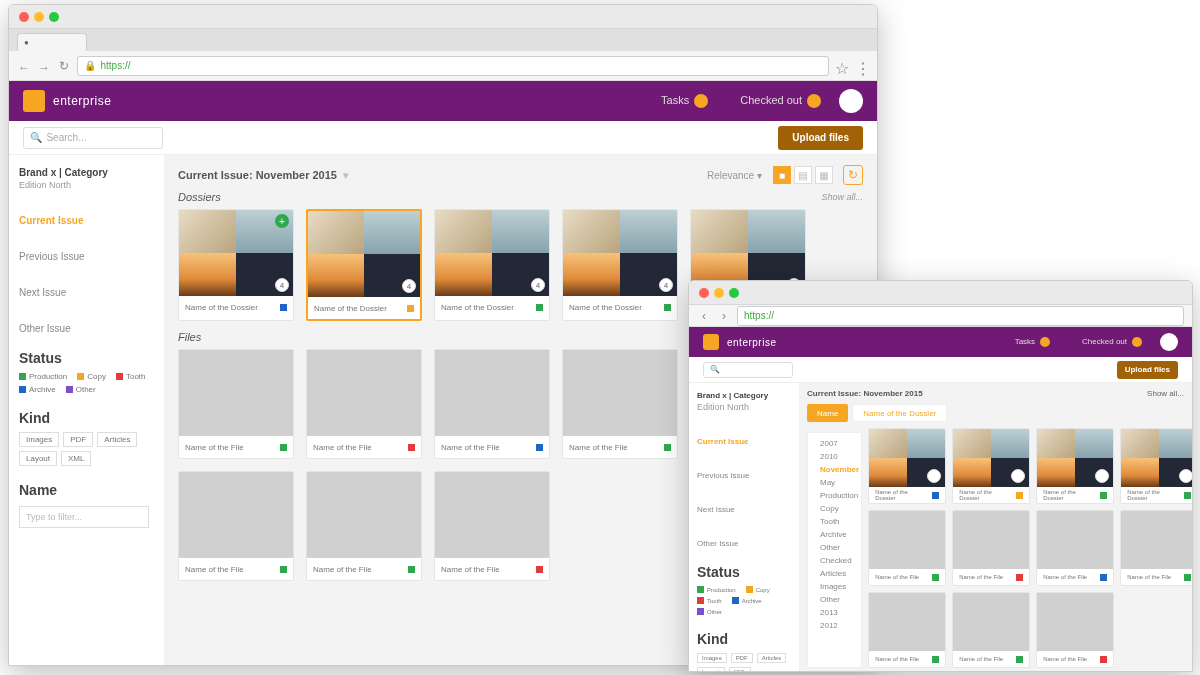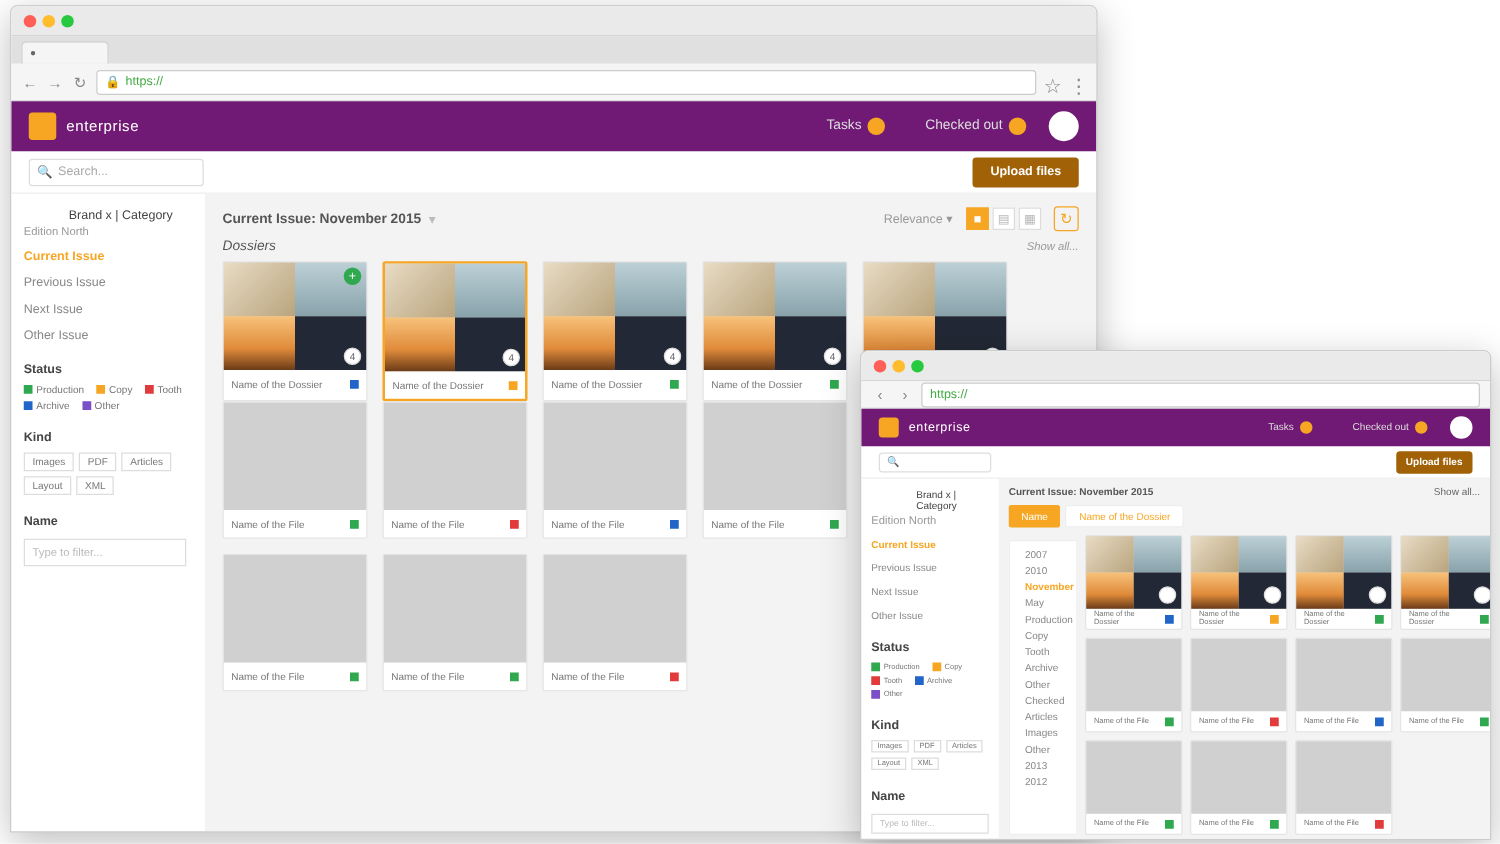--- a/index.html
+++ b/index.html
@@ -35,25 +35,25 @@
   .searchrow{height:34px;border-bottom:1px solid #eee;display:flex;align-items:center;padding:0 14px;gap:10px;}
   .searchrow .searchbox{flex:0 0 140px;height:22px;border:1px solid #ddd;border-radius:3px;display:flex;align-items:center;
                         padding:0 6px;font-size:10px;color:#aaa;gap:4px;}
   .searchrow .spacer{flex:1;}
   .searchrow .upload{height:24px;padding:0 14px;background:#a16207;color:#fff;border-radius:3px;font-size:10px;
                      display:flex;align-items:center;font-weight:600;}
 
   
   .appbody{flex:1;display:flex;overflow:hidden;}
   .sidebar{width:155px;padding:12px 10px;font-size:10px;color:#666;}
-  .sidebar .crumb{font-weight:400;color:#444;margin-left:36px;}
+  .sidebar .crumb{font-weight:700;color:#444;}
   .sidebar .sub{color:#999;font-size:9px;margin-top:2px;}
-  .sidebar .navitem{margin-top:10px;color:#888;cursor:pointer;}
+  .sidebar .navitem{margin-top:25px;color:#888;cursor:pointer;}
   .sidebar .navitem.active{color:#f6a623;font-weight:600;}
-  .sidebar h5{margin-top:16px;font-size:10px;font-weight:700;color:#444;}
+  .sidebar h5{margin-top:16px;font-size:14px;font-weight:700;color:#444;}
   .legend{display:flex;flex-wrap:wrap;gap:4px 10px;margin-top:6px;font-size:8px;color:#777;}
   .legend span{display:flex;align-items:center;gap:3px;}
   .sq{width:7px;height:7px;display:inline-block;}
   .kinds{display:flex;flex-wrap:wrap;gap:4px;margin-top:6px;}
   .kinds .k{border:1px solid #ddd;padding:2px 6px;font-size:8px;color:#777;}
   .filterbox{margin-top:8px;border:1px solid #ddd;height:22px;width:130px;font-size:9px;color:#bbb;
              display:flex;align-items:center;padding:0 6px;}
 
   .main{flex:1;background:#f3f3f3;padding:10px 14px;overflow:hidden;}
   .mainhead{display:flex;align-items:center;font-size:11px;color:#666;margin-bottom:6px;}
@@ -272,20 +272,23 @@
 
       <div class="count">4</div>
     </div>
     <div class="cap">
               <span>Name of the Dossier</span>
               <i class="sq dot" style="background:#2fa84f"></i>
             </div>
   </div>
         </div>
 
+      <div class="section-head" style="margin-top:10px;">
+        <span>Files</span>
+      </div>
       <div class="cards" id="w1-files-a">
           <div class="card">
     <div class="thumb sw-book"></div>
     <div class="cap">
               <span>Name of the File</span>
               <i class="sq dot" style="background:#2fa84f"></i>
             </div>
   </div>
           <div class="card">
     <div class="thumb sw-pelican"></div>

